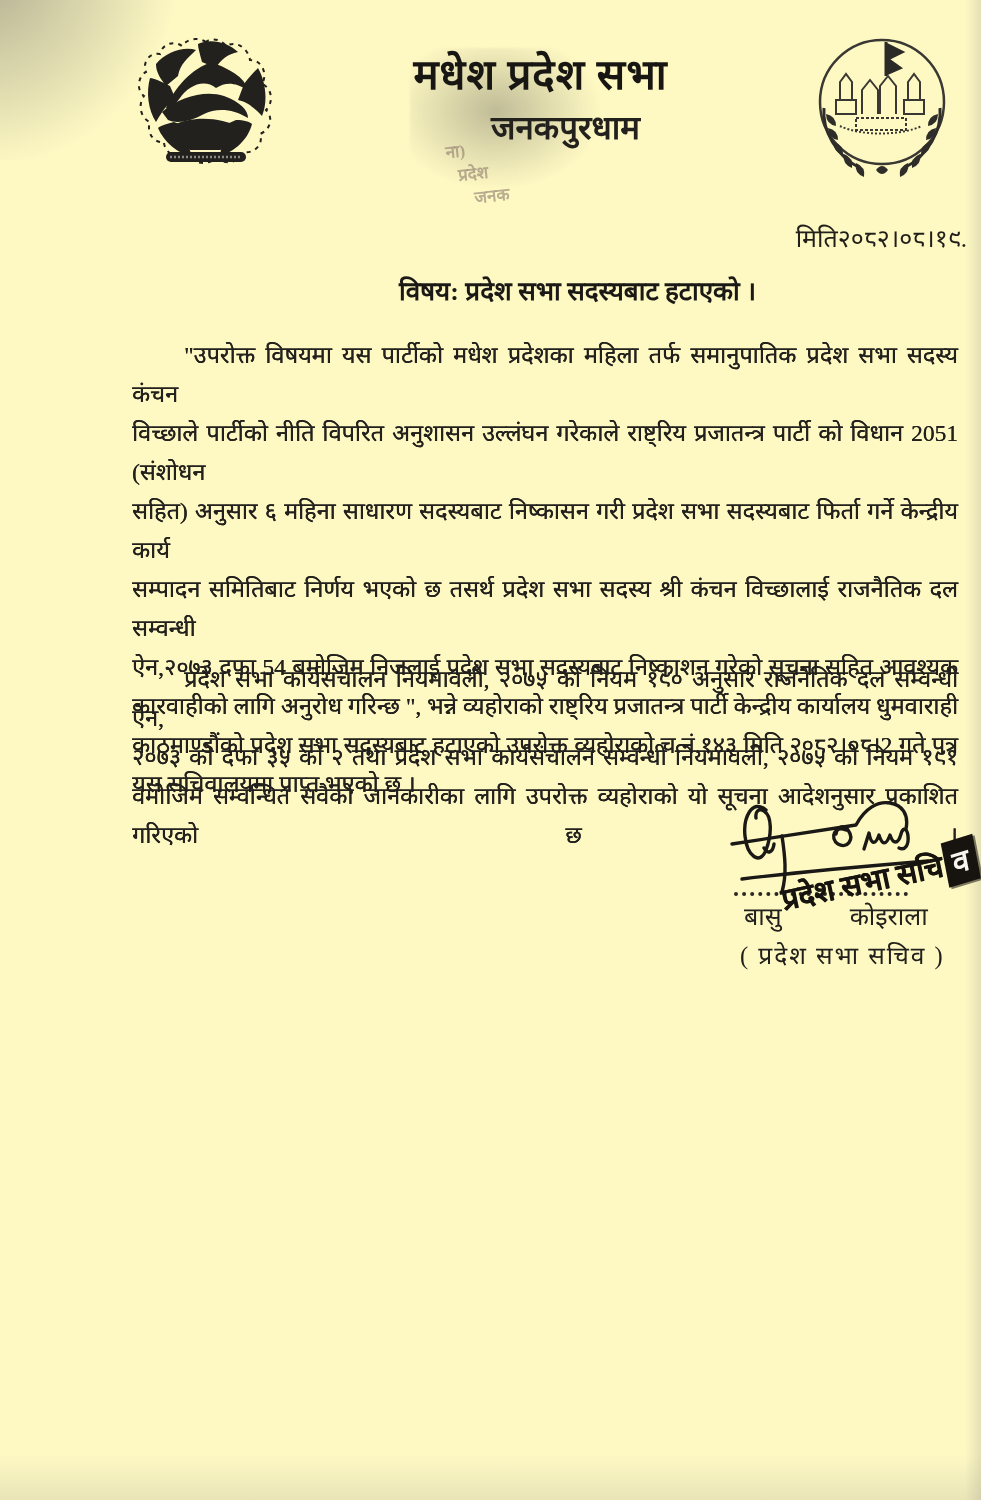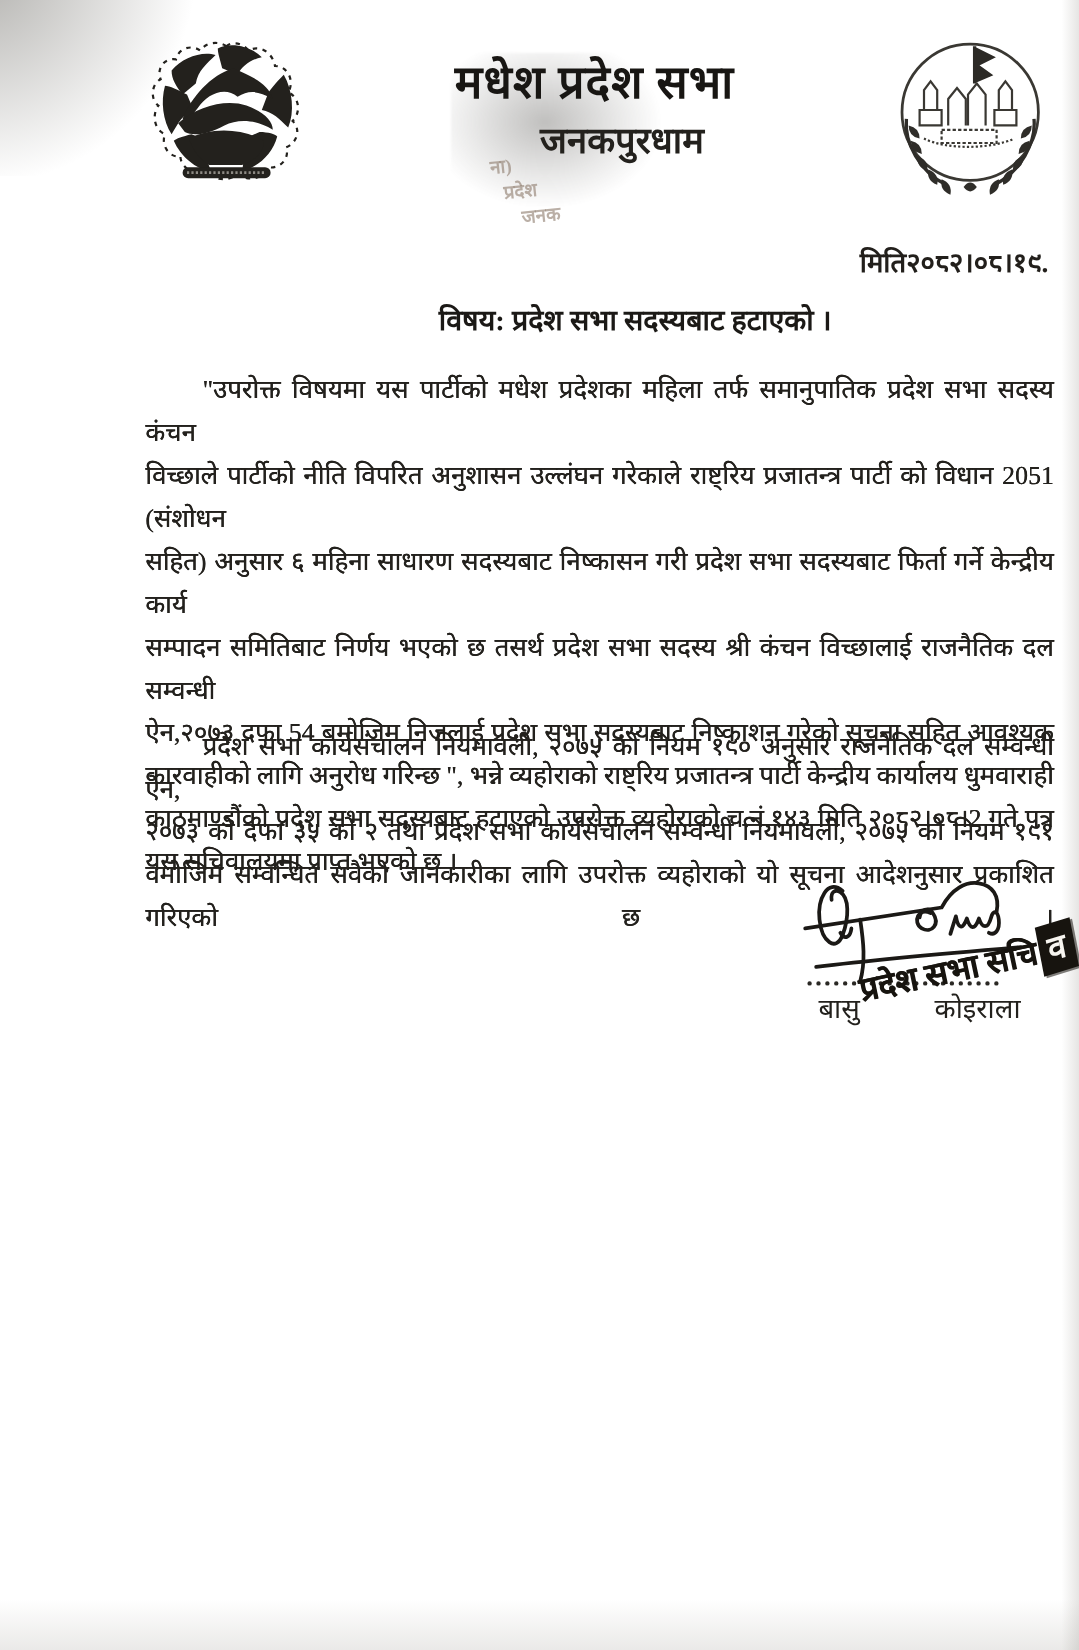--- a/index.html
+++ b/index.html
@@ -1,20 +1,20 @@
 <!DOCTYPE html>
 <html lang="ne"><head>
 <meta charset="utf-8">
 <style>
   html,body{margin:0;padding:0;background:#e9e7e2;}
   .page{
     position:relative;
     width:981px;height:1500px;
     margin:0 auto;
-    background:#ffffff;
+    background:#fef9c3;
     overflow:hidden;
     font-family:"Liberation Serif", serif;
     color:#201e1b;
   }
   
   .shade-tl{position:absolute;left:0;top:0;width:220px;height:160px;
     background:radial-gradient(circle at -10% -20%, rgba(110,108,102,.55), rgba(110,108,102,0) 65%);}
   .shade-right{position:absolute;right:0;top:0;width:16px;height:100%;
     background:linear-gradient(to left, rgba(140,136,128,.22), rgba(140,136,128,0));}
   .shade-bottom{position:absolute;left:0;bottom:0;width:100%;height:46px;
@@ -26,22 +26,22 @@
     font-size:42px;font-weight:700;letter-spacing:1px;color:#181613;}
   .smudge{position:absolute;left:410px;top:48px;width:190px;height:140px;
     background:radial-gradient(ellipse at 45% 45%, rgba(72,70,66,.34), rgba(72,70,66,.12) 45%, rgba(72,70,66,0) 72%);
     filter:blur(1px);}
   .location{position:absolute;left:0;right:0;top:104px;text-align:center;padding-left:150px;
     font-size:33px;font-weight:700;color:#23211d;}
   .faint-stamp{position:absolute;left:448px;top:138px;transform:rotate(-6deg);
     color:rgba(144,126,112,.62);font-size:17px;line-height:24px;font-weight:700;}
   .notice-title{position:absolute;left:0;right:0;top:180px;text-align:center;padding-left:110px;
     font-size:30px;font-weight:700;color:#1c1a17;}
-  .date-line{position:absolute;right:28px;top:220px;width:360px;text-align:right;
-    font-size:25px;color:#221f1b;font-weight:bold;}
+  .date-line{position:absolute;right:14px;top:220px;width:360px;text-align:right;
+    font-size:25px;color:#221f1b;}
   .subject{position:absolute;left:0;right:0;top:272px;text-align:center;padding-left:130px;
     font-size:26px;font-weight:700;color:#1b1916;margin-left:44px;}
   .para{position:absolute;left:132px;right:23px;font-size:23.5px;line-height:39px;
     color:#23211d;text-shadow:0.25px 0 0 currgba;text-shadow:0.25px 0 0 currentColor;}
   .para .line{text-align:justify;text-align-last:justify;white-space:normal;}
   .para .line:first-child{text-indent:52px;}
   .para.last-left .line.last{text-align-last:left;}
   .para1{top:336px;}
   .para2{top:660px;}
   .sig-svg{position:absolute;left:718px;top:778px;width:242px;height:132px;}
@@ -172,14 +172,15 @@
   <div class="name-row">
     <span>बासु</span>
     <span>कोइराला</span>
   </div>
 
   <div class="stamp">
     <span>प्रदेश सभा सचि</span>
       <span class="stamp-boxed">व</span>
   </div>
 
+  <div class="designation">( प्रदेश सभा सचिव )</div>
 
 </div>
 
 </body></html>

